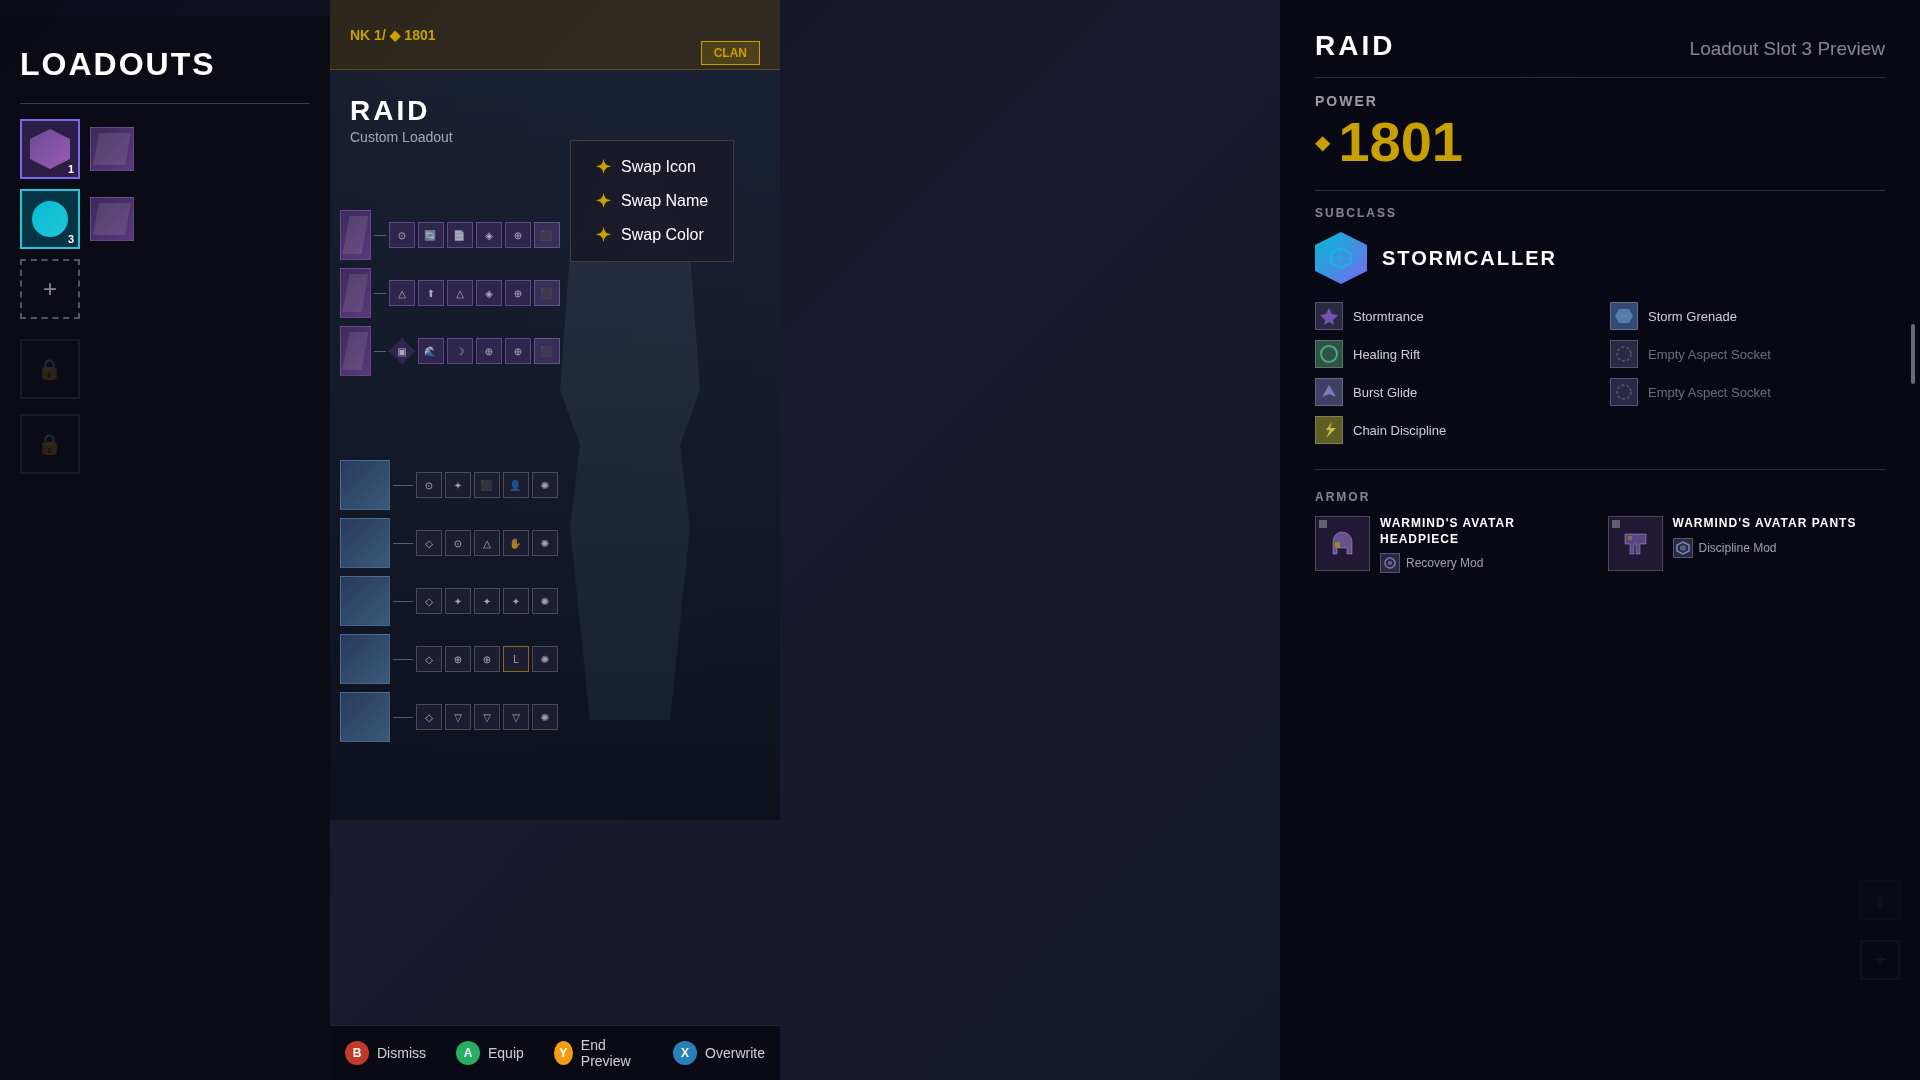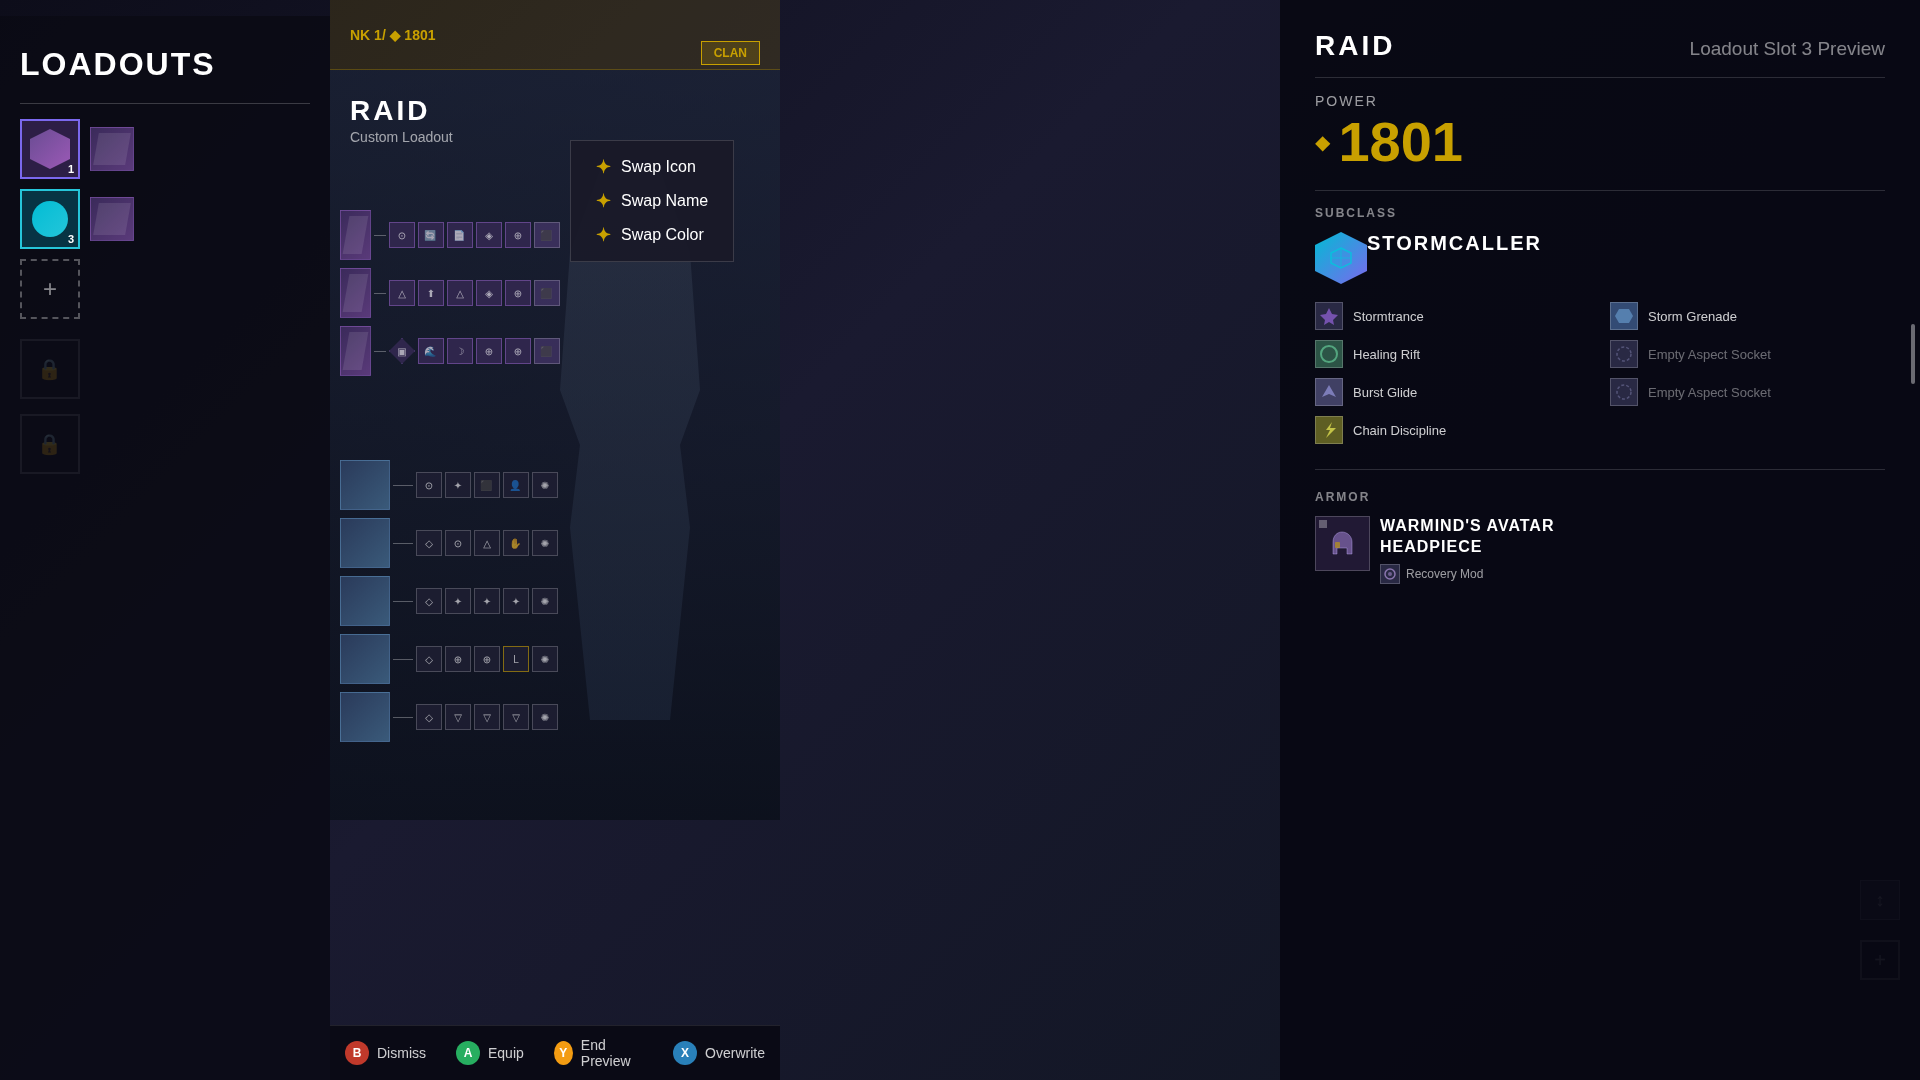--- a/index.html
+++ b/index.html
@@ -318,21 +318,21 @@
       margin: 15px 0;
     }
 
     .power-section {
       margin-bottom: 20px;
     }
 
     .power-label {
       color: rgba(255,255,255,0.6);
       font-size: 14px;
-      font-weight: normal;
+      font-weight: bold;
       letter-spacing: 2px;
       margin-bottom: 5px;
     }
 
     .power-value {
       display: flex;
       align-items: center;
       gap: 8px;
     }
 
@@ -355,20 +355,22 @@
       letter-spacing: 2px;
       margin-bottom: 12px;
     }
 
     .subclass-section {
       margin-bottom: 25px;
     }
 
     .subclass-header {
       display: flex;
+      align-items: center;
+      gap: 15px;
       margin-bottom: 18px;
     }
 
     .subclass-icon {
       width: 52px;
       height: 52px;
       background: linear-gradient(135deg, #00bcd4, #7b68ee);
       clip-path: polygon(50% 0%, 100% 25%, 100% 75%, 50% 100%, 0% 75%, 0% 25%);
       display: flex;
       align-items: center;
@@ -454,21 +456,21 @@
       height: 8px;
       background: rgba(255,255,255,0.3);
     }
 
     .armor-info {
       flex: 1;
     }
 
     .armor-name {
       color: #ffffff;
-      font-size: 16px;
+      font-size: 12px;
       font-weight: bold;
       letter-spacing: 1px;
       line-height: 1.3;
       margin-bottom: 6px;
     }
 
     .armor-mod {
       display: flex;
       align-items: center;
       gap: 6px;
@@ -904,18 +906,38 @@
               <svg width="14" height="14" viewBox="0 0 14 14">
                 <circle cx="7" cy="7" r="5" fill="none" stroke="rgba(180,150,220,0.7)" stroke-width="1.5"></circle>
                 <circle cx="7" cy="7" r="2" fill="rgba(180,150,220,0.5)"></circle>
               </svg>
             </div>
             <span class="armor-mod-name">Recovery Mod</span>
           </div>
         </div>
       </div>
 
+      <div class="armor-card">
+        <div class="armor-thumb">
+          <svg width="35" height="35" viewBox="0 0 35 35">
+            <path d="M7,8 L28,8 L28,18 L22,18 L22,28 L18,28 L18,18 L16,18 L16,28 L12,28 L12,18 L7,18 Z" fill="rgba(130,100,180,0.6)" stroke="rgba(200,180,255,0.4)" stroke-width="1"></path>
+            <rect x="10" y="10" width="4" height="4" fill="rgba(200,160,0,0.4)" rx="1"></rect>
+          </svg>
+        </div>
+        <div class="armor-info">
+          <div class="armor-name">WARMIND'S AVATAR PANTS</div>
+          <div class="armor-mod">
+            <div class="armor-mod-icon">
+              <svg width="14" height="14" viewBox="0 0 14 14">
+                <polygon points="7,1 13,4 13,10 7,13 1,10 1,4" fill="none" stroke="rgba(150,180,220,0.7)" stroke-width="1.5"></polygon>
+                <polygon points="7,4 10,5.5 10,8.5 7,10 4,8.5 4,5.5" fill="rgba(150,180,220,0.4)"></polygon>
+              </svg>
+            </div>
+            <span class="armor-mod-name">Discipline Mod</span>
+          </div>
+        </div>
+      </div>
 
     </div>
   </div>
 
   <div class="scroll-bar-right"></div>
 </div>
 
 </body></html>

